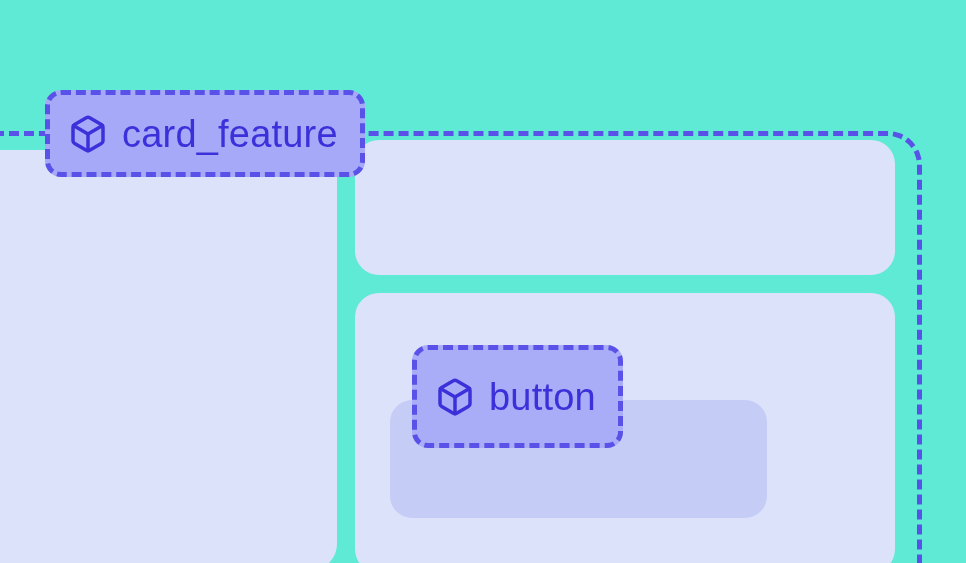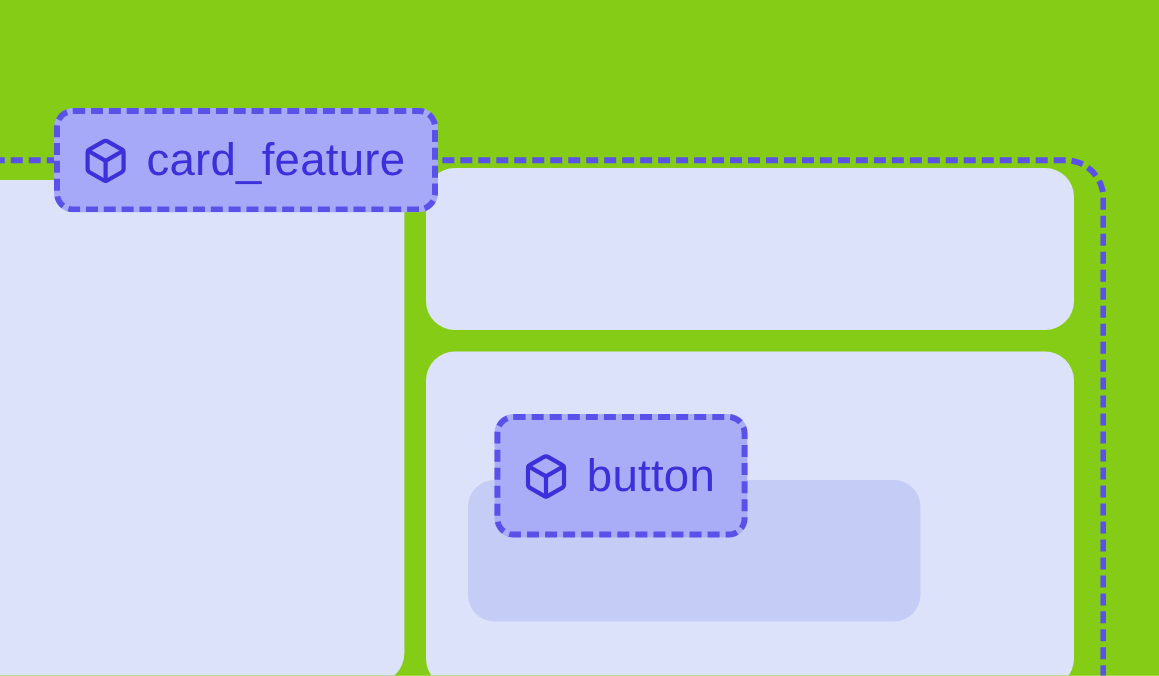--- a/index.html
+++ b/index.html
@@ -11,21 +11,21 @@
     height: 563px;
     background: #fafbfc;
     font-family: "Liberation Sans", sans-serif;
     overflow: hidden;
   }
 
   #canvas {
     position: relative;
     width: 966px;
     height: 563px;
-    background: #84cc16;
+    background: #5eead4;
     overflow: hidden;
     text-align: center;
   }
 
   
   .panel {
     position: absolute;
     background: #dde2fb;
   }
 

